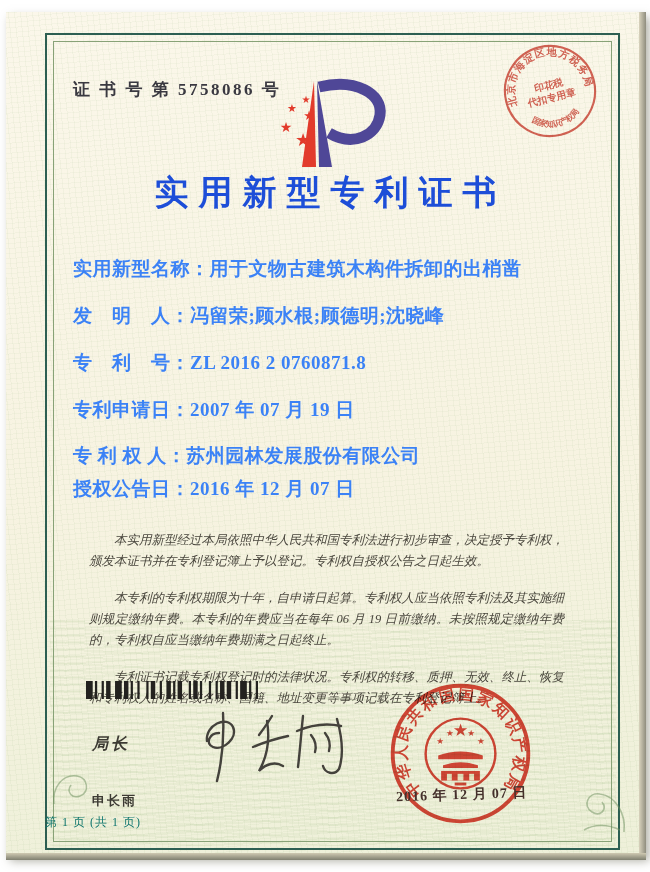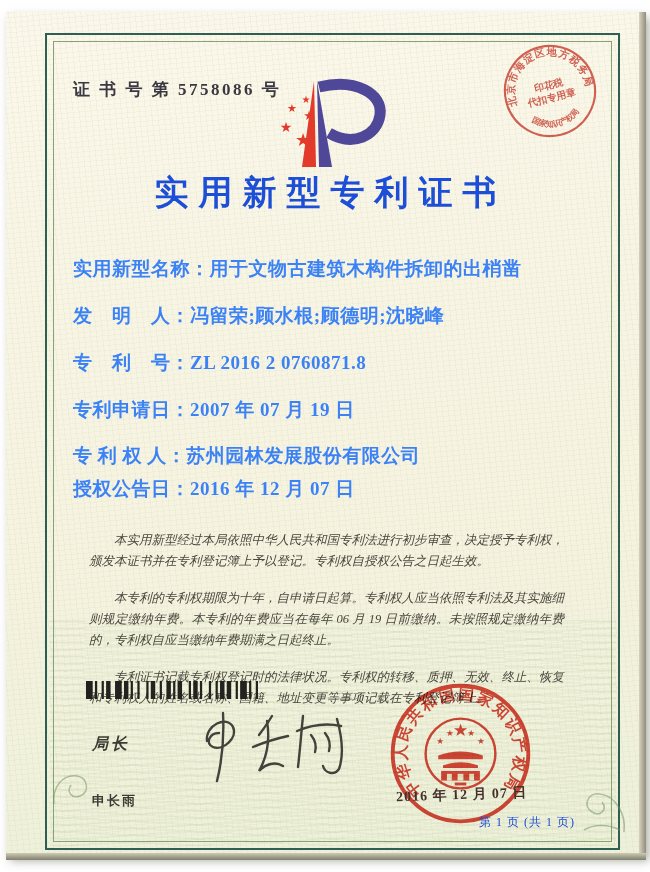--- a/index.html
+++ b/index.html
@@ -30,21 +30,21 @@
   .body-text{left:73px;top:514px;width:507px;font-size:12.5px;line-height:21px;
              text-align:justify;color:#49463d;font-weight:500;}
   .body-text p{margin:16px;text-indent:2em;font-style:italic;}
   .barcode{left:86px;top:681px;width:172px;height:18px;}
   .sig-title{left:92px;top:734px;font-size:16px;color:#3c3a33;letter-spacing:3px;font-weight:600;font-style:italic;}
   .sig-name{left:92px;top:764px;font-size:13px;color:#3c3a33;letter-spacing:2px;font-weight:600;margin-top:28px;}
   .signature{left:193px;top:706px;width:170px;height:82px;}
   .seal{left:383px;top:676px;width:155px;height:155px;mix-blend-mode:multiply;opacity:.92;}
   .seal-date{left:396px;top:786px;font-size:14px;color:#44302b;letter-spacing:1px;font-weight:600;
              transform:rotate(-2deg);}
-  .footer{left:45px;top:814px;width:530px;text-align:right;font-size:12px;color:#1d4ed8;letter-spacing:1px;}
+  .footer{left:45px;top:814px;width:530px;text-align:left;font-size:12px;color:#0f766e;letter-spacing:1px;}
   .flourish{opacity:.5;}
 </style>
 </head>
 <body>
 
 <div class="abs sheet"></div>
 <div class="abs guilloche"></div>
 <div class="abs frame-outer"></div>
 <div class="abs frame-inner"></div>
 <div class="abs edge-right"></div>

